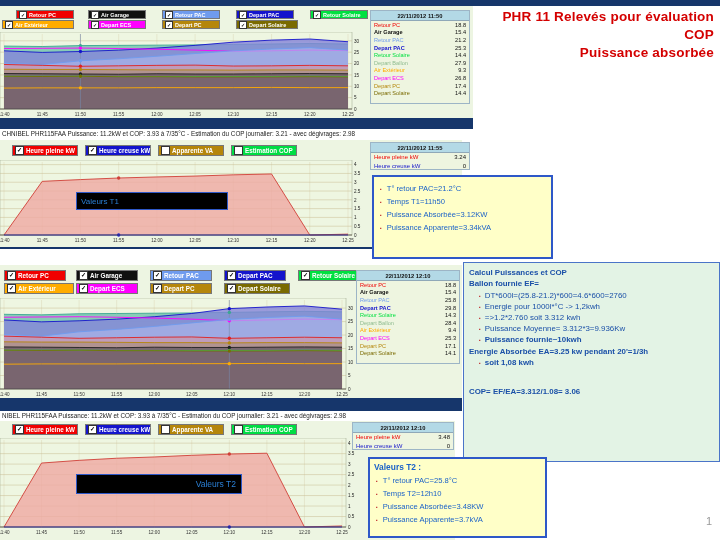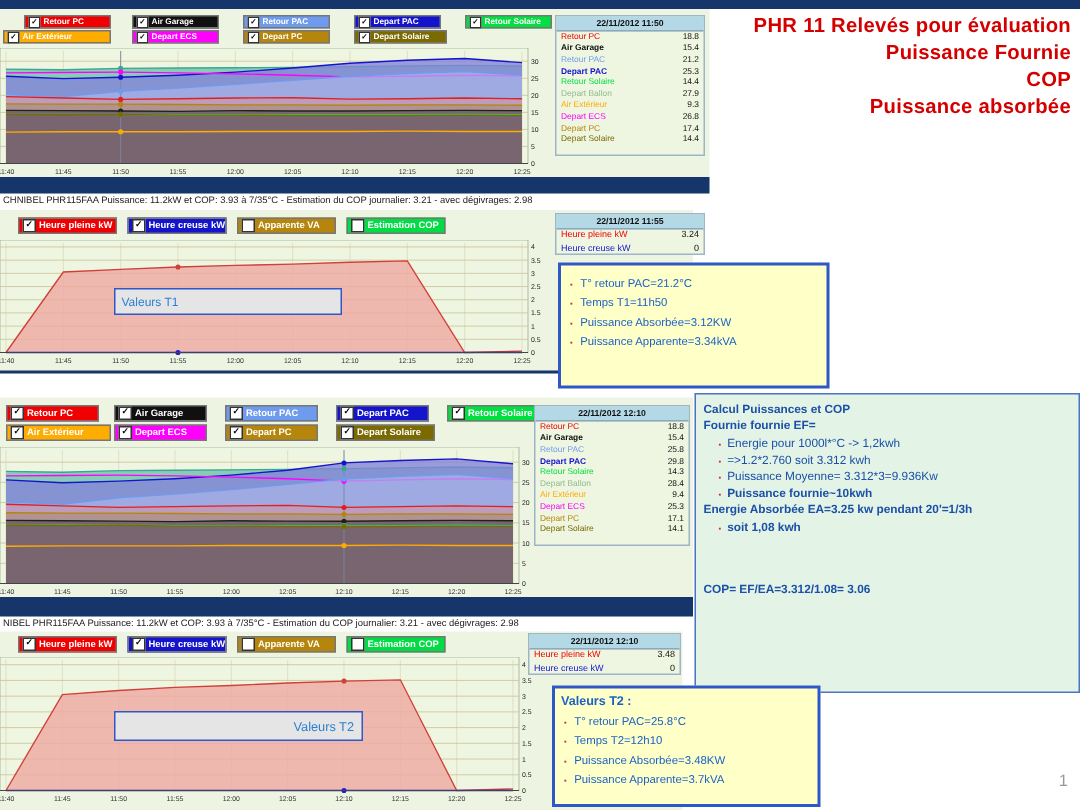--- a/index.html
+++ b/index.html
@@ -25,21 +25,21 @@
   .panel{position:absolute;background:#eef5e0;border:1px solid #9db5c6;font-size:5.6px;box-sizing:border-box;}
   .phead{background:#b3d9e6;text-align:center;font-weight:bold;font-size:5.8px;color:#111;
          padding:1.5px 0;border-bottom:1px solid #8fa8b8;}
   .prow{display:flex;justify-content:space-between;align-items:center;padding:0 3px;height:7.6px;}
   .prow2{height:8.5px;font-size:6px;}
   .pv{color:#111;}
   .pb{font-weight:bold;}
   
   .status{position:absolute;left:2px;font-size:6.3px;color:#222;white-space:nowrap;}
   
-  .plotlabel{position:absolute;background:#e5e5e5;border:1px solid #2e58c8;color:#2a7fd4;
+  .plotlabel{position:absolute;background:#000000;border:1px solid #2e58c8;color:#2a7fd4;
              font-size:8px;display:flex;align-items:center;box-sizing:border-box;}
   
   .note{position:absolute;background:#ffffc8;border:2px solid #2e58c8;color:#1b62c8;
         font-size:7.6px;padding:3px 4px;box-sizing:border-box;}
   .note .nt{font-weight:bold;font-size:8.4px;margin-bottom:2px;}
   .ni{display:flex;gap:5px;margin:4px 0 0 2px;align-items:baseline;}
   .bu{color:#c23333;font-size:5px;flex:none;}
   
   #calc{left:463px;top:262px;width:257px;height:200px;background:#e3f3e5;
         border:1.5px solid #4a74c8;color:#1b50a8;font-size:7.9px;padding:3px 5px;box-sizing:border-box;}
@@ -458,21 +458,25 @@
     </div>
     <div class="shotbar" style="top:133px;height:13px"></div>
   </div>
   <div class="status" style="top:412px">NIBEL PHR115FAA Puissance: 11.2kW et COP: 3.93 à 7/35°C   - Estimation du COP journalier: 3.21 - avec dégivrages: 2.98</div>
 
   <div class="abs" id="calc">
     <div class="cl clb">
         <span>Calcul Puissances et COP</span>
       </div>
     <div class="cl clb">
-        <span>Fournie fournie EF=</span>
+        <span>Ballon fournie EF=</span>
+      </div>
+    <div class="cl">
+        <span class="bu ind">▪</span>
+        <span>DT*600l=(25.8-21.2)*600=4.6*600=2760</span>
       </div>
     <div class="cl">
         <span class="bu ind">▪</span>
         <span>Energie pour 1000l*°C -&gt; 1,2kwh</span>
       </div>
     <div class="cl">
         <span class="bu ind">▪</span>
         <span>=&gt;1.2*2.760 soit 3.312 kwh</span>
       </div>
     <div class="cl">
@@ -483,21 +487,21 @@
         <span class="bu ind">▪</span>
         <span>Puissance fournie~10kwh</span>
       </div>
     <div class="cl clb">
         <span>Energie Absorbée EA=3.25 kw pendant 20'=1/3h</span>
       </div>
     <div class="cl clb">
         <span class="bu ind">▪</span>
         <span>soit 1,08 kwh</span>
       </div>
-    <div class="cl clb" style="margin-top:32px">
+    <div class="cl clb" style="margin-top:20px">
         <span>COP= EF/EA=3.312/1.08= 3.06</span>
       </div>
   </div>
 
   <div class="abs shot" id="shot4">
     <div class="lgd lgd2" style="left: 12px; top: 3px; width: 66px; background: rgb(240, 0, 0);">
         <span class="cb">✓</span>
         <span>Heure pleine kW</span>
       </div>
     <div class="lgd lgd2" style="left: 85px; top: 3px; width: 66px; background: rgb(20, 20, 204);">
@@ -592,18 +596,17 @@
         <span>Puissance Absorbée=3.48KW</span>
       </div>
     <div class="ni">
         <span class="bu">▪</span>
         <span>Puissance Apparente=3.7kVA</span>
       </div>
   </div>
 
   <div class="abs" id="title-block">
     <div>PHR 11 Relevés pour évaluation</div>
-    <div>Puissance Fournie</div>
     <div>COP</div>
     <div>Puissance absorbée</div>
   </div>
   <div class="abs" id="pagenum">1</div>
 </div>
 
 </body></html>

